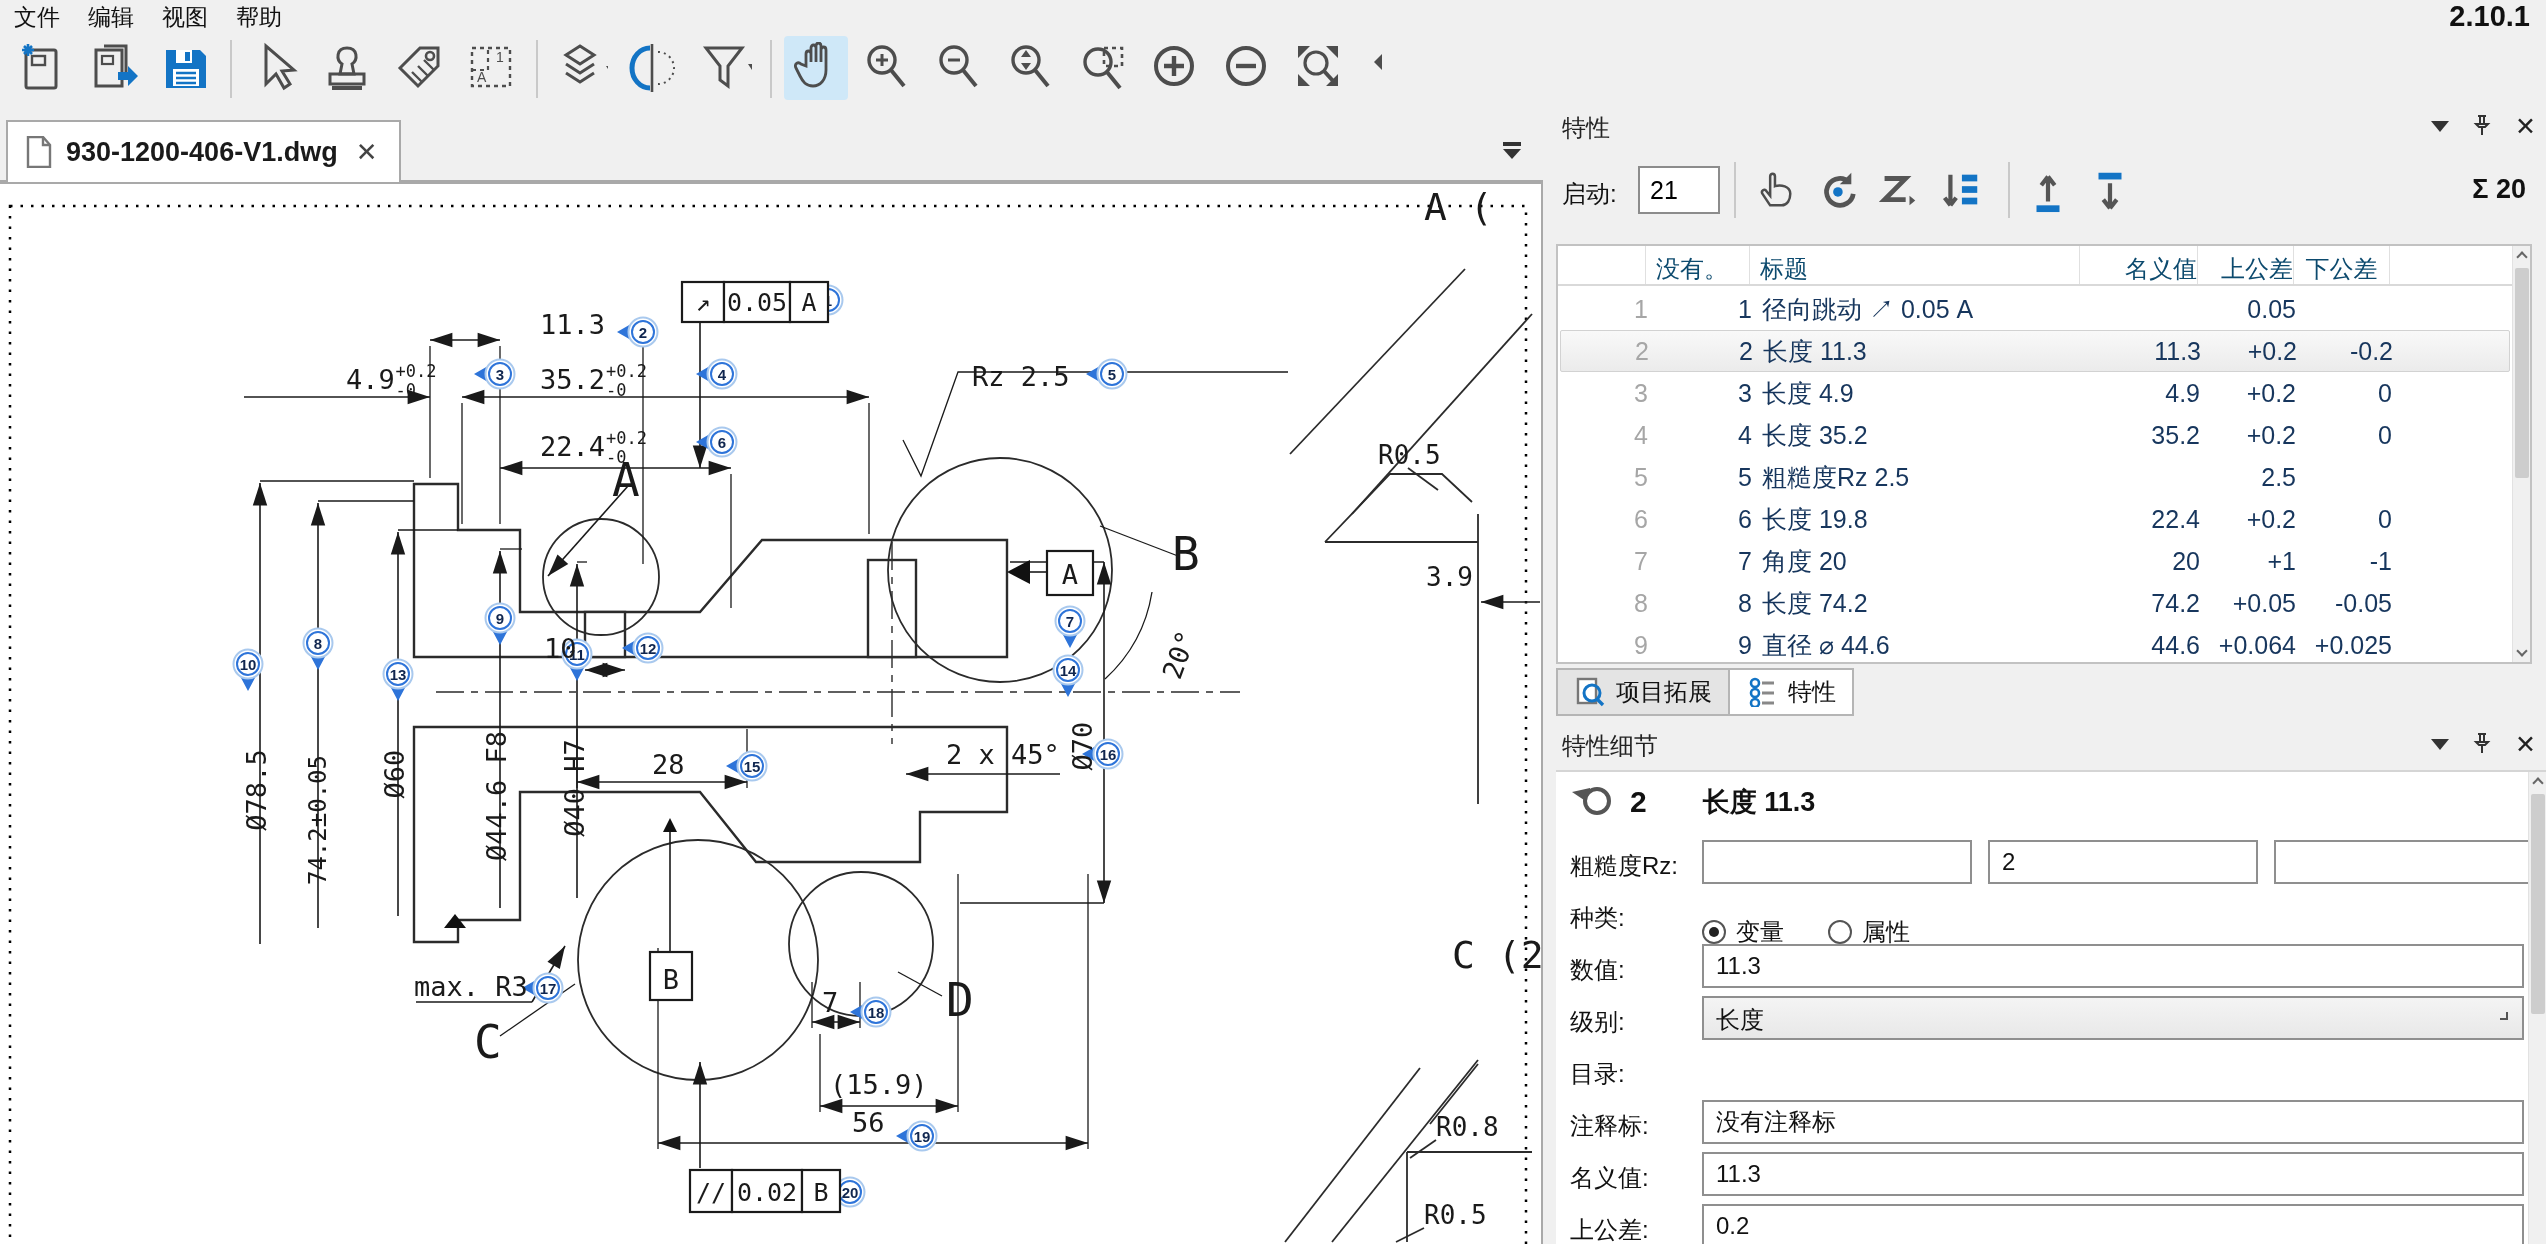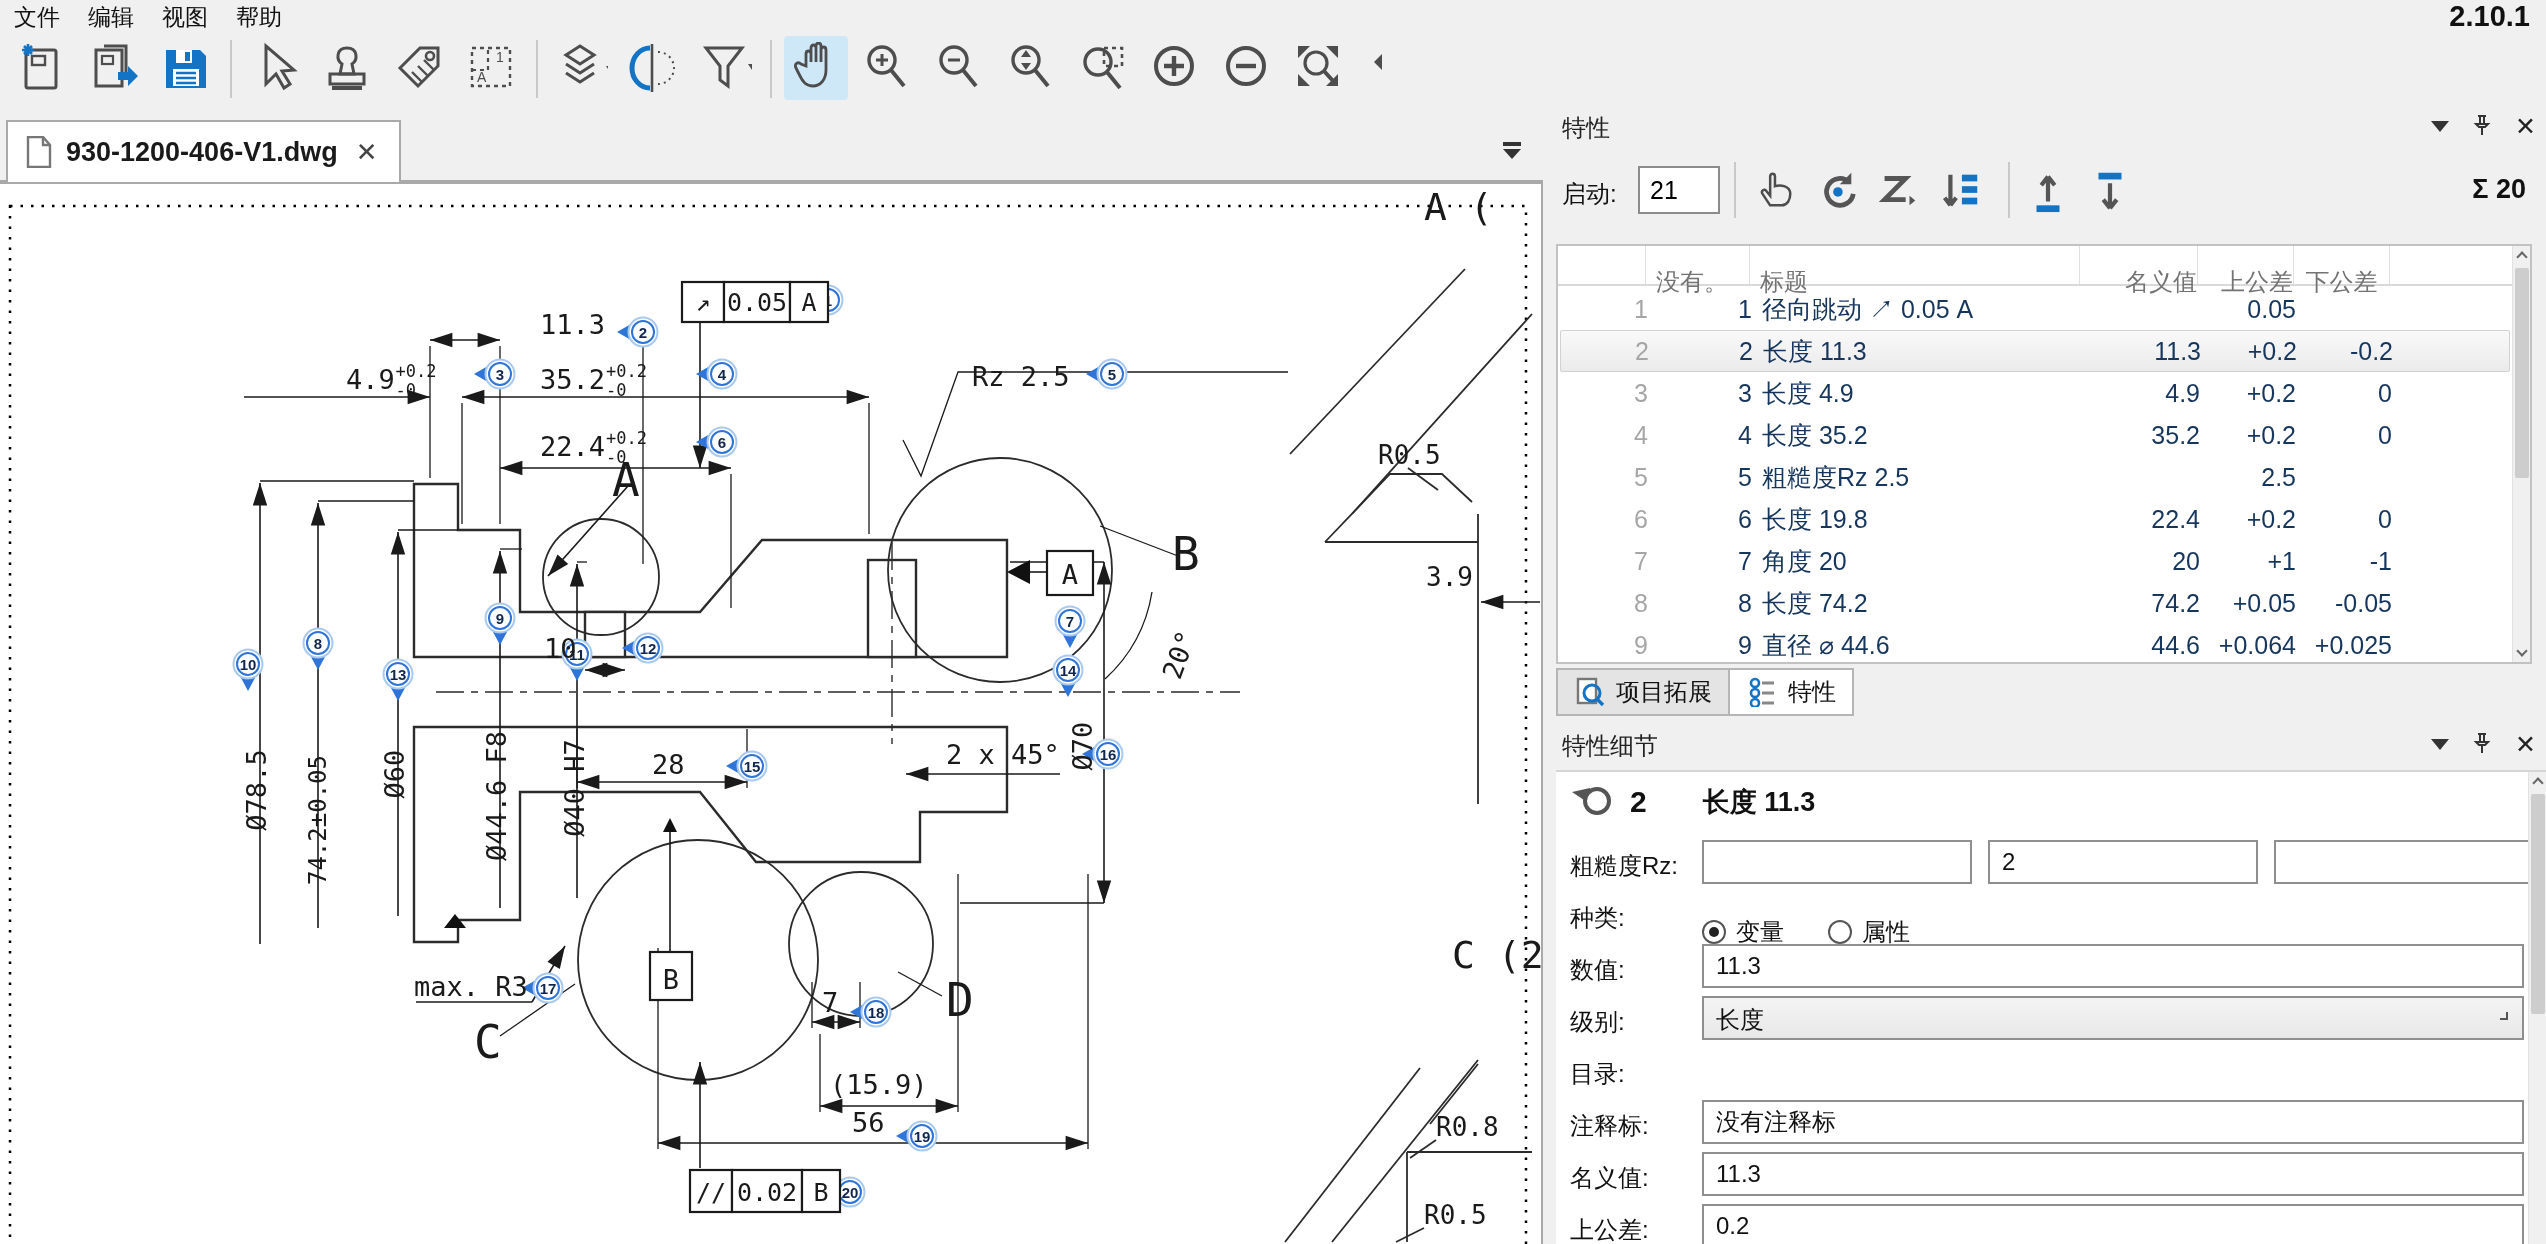--- a/index.html
+++ b/index.html
@@ -37,21 +37,21 @@
   #propbar{position:absolute;left:10px;top:40px;right:6px;height:84px;}
   #propbar .lbl{position:absolute;left:0px;top:26px;font-size:24px;color:#111;}
   #start-input{position:absolute;left:76px;top:14px;width:82px;height:48px;border:2px solid #8c8c8c;background:#fff;
      font-size:25px;padding:4px 10px;font-family:inherit;}
   #propbar .sep{position:absolute;top:10px;width:2px;height:56px;background:#c9c9c9;}
   .pbi{position:absolute;top:12px;width:52px;height:52px;display:flex;align-items:center;justify-content:center;}
   #sigma{position:absolute;right:14px;top:22px;font-size:27px;font-weight:bold;color:#111;}
   
   #proptable{position:absolute;left:4px;top:132px;width:976px;height:420px;background:#fff;border:2px solid #c2c2c2;}
   .thead{position:absolute;left:0;top:0;right:18px;height:40px;border-bottom:2px solid #d9d9d9;display:flex;}
-  .thead .hc{font-size:24px;color:#737373;padding-top:20px;border-right:1px solid #e0e0e0;}
+  .thead .hc{font-size:24px;color:#0c4a6e;padding-top:7px;border-right:1px solid #e0e0e0;}
   .trow{position:absolute;left:2px;right:20px;height:42px;display:flex;align-items:center;}
   .trow.sel{background:linear-gradient(#f9f9f9,#ebebeb);border:1px solid #d2d2d2;border-radius:2px;}
   .tc{font-size:25px;color:#17365d;white-space:nowrap;overflow:hidden;}
   .tc.idx{color:#a6a6a6;text-align:right;}
   .tc.num{text-align:right;}
   .c0{width:88px;} .c1{width:104px;} .c2{width:330px;padding-left:10px;} .c3{width:118px;} .c4{width:96px;} .c5{width:96px;}
   
   .sbar{position:absolute;right:0;top:0;bottom:0;width:18px;background:#f0f0f0;border-left:1px solid #e2e2e2;}
   .sbtn{position:absolute;left:0;width:18px;height:18px;display:flex;align-items:center;justify-content:center;}
   .chev{width:8px;height:8px;border-right:2px solid #666;border-bottom:2px solid #666;}

